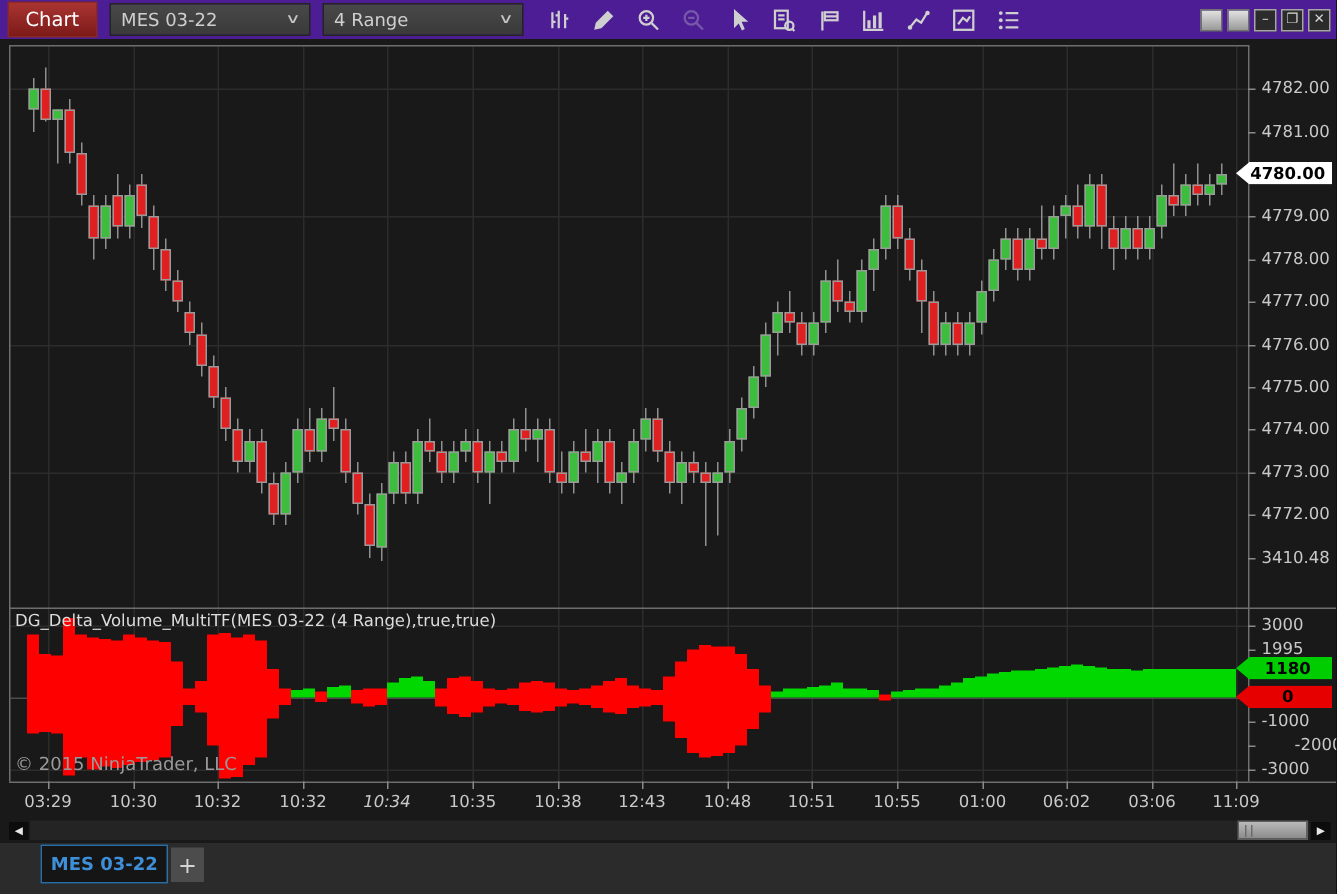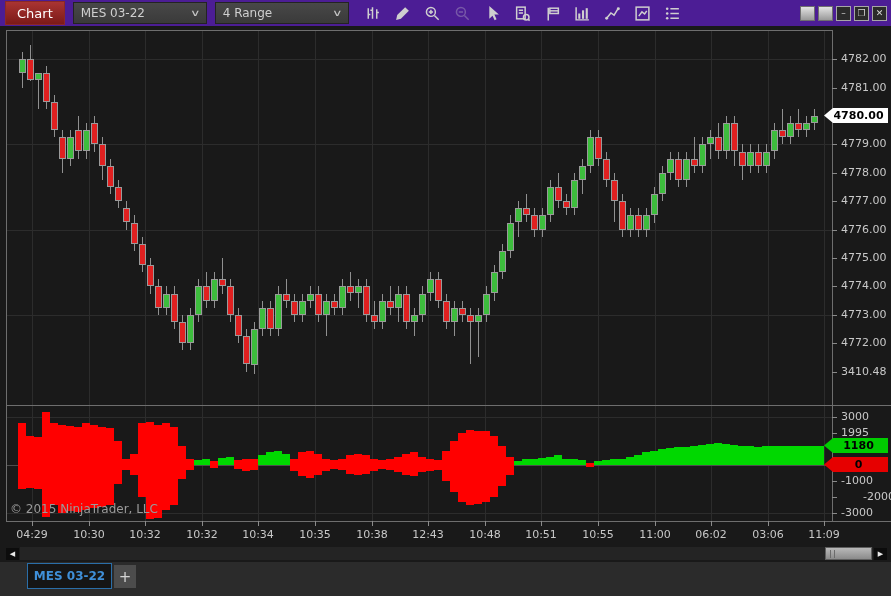--- a/index.html
+++ b/index.html
@@ -506,51 +506,52 @@
       <div class="abs voltick" style="left: 841px; top: 411px;">3000</div>
       <div class="abs tickmark" style="left: 832px; top: 433px; width: 5px; height: 1px;"></div>
       <div class="abs voltick" style="left: 841px; top: 427px;">1995</div>
       <div class="abs tickmark" style="left: 832px; top: 481px; width: 5px; height: 1px;"></div>
       <div class="abs voltick" style="left: 841px; top: 475px;">-1000</div>
       <div class="abs tickmark" style="left: 832px; top: 497px; width: 5px; height: 1px;"></div>
       <div class="abs voltick" style="left: 841px; top: 491px; margin-left: 22px;">-2000</div>
       <div class="abs tickmark" style="left: 832px; top: 513px; width: 5px; height: 1px;"></div>
       <div class="abs voltick" style="left: 841px; top: 507px;">-3000</div>
       <div class="abs tickmark" style="left: 32px; top: 521px; width: 1px; height: 5px;"></div>
-      <div class="abs timetick" style="left: 32px;">04:29</div>
+      <div class="abs timetick" style="left: 32px;">03:29</div>
       <div class="abs tickmark" style="left: 89px; top: 521px; width: 1px; height: 5px;"></div>
       <div class="abs timetick" style="left: 89px;">10:30</div>
       <div class="abs tickmark" style="left: 145px; top: 521px; width: 1px; height: 5px;"></div>
       <div class="abs timetick" style="left: 145px;">10:32</div>
       <div class="abs tickmark" style="left: 202px; top: 521px; width: 1px; height: 5px;"></div>
       <div class="abs timetick" style="left: 202px;">10:32</div>
       <div class="abs tickmark" style="left: 258px; top: 521px; width: 1px; height: 5px;"></div>
-      <div class="abs timetick" style="left: 258px;">10:34</div>
+      <div class="abs timetick" style="left: 258px; font-style: italic;">10:34</div>
       <div class="abs tickmark" style="left: 315px; top: 521px; width: 1px; height: 5px;"></div>
       <div class="abs timetick" style="left: 315px;">10:35</div>
       <div class="abs tickmark" style="left: 372px; top: 521px; width: 1px; height: 5px;"></div>
       <div class="abs timetick" style="left: 372px;">10:38</div>
       <div class="abs tickmark" style="left: 428px; top: 521px; width: 1px; height: 5px;"></div>
       <div class="abs timetick" style="left: 428px;">12:43</div>
       <div class="abs tickmark" style="left: 485px; top: 521px; width: 1px; height: 5px;"></div>
       <div class="abs timetick" style="left: 485px;">10:48</div>
       <div class="abs tickmark" style="left: 541px; top: 521px; width: 1px; height: 5px;"></div>
       <div class="abs timetick" style="left: 541px;">10:51</div>
       <div class="abs tickmark" style="left: 598px; top: 521px; width: 1px; height: 5px;"></div>
       <div class="abs timetick" style="left: 598px;">10:55</div>
       <div class="abs tickmark" style="left: 655px; top: 521px; width: 1px; height: 5px;"></div>
-      <div class="abs timetick" style="left: 655px;">11:00</div>
+      <div class="abs timetick" style="left: 655px;">01:00</div>
       <div class="abs tickmark" style="left: 711px; top: 521px; width: 1px; height: 5px;"></div>
       <div class="abs timetick" style="left: 711px;">06:02</div>
       <div class="abs tickmark" style="left: 768px; top: 521px; width: 1px; height: 5px;"></div>
       <div class="abs timetick" style="left: 768px;">03:06</div>
       <div class="abs tickmark" style="left: 824px; top: 521px; width: 1px; height: 5px;"></div>
       <div class="abs timetick" style="left: 824px;">11:09</div>
     </div>
 
+  <div class="abs indicator-label">DG_Delta_Volume_MultiTF(MES 03-22 (4 Range),true,true)</div>
   <div class="abs copyright">© 2015 NinjaTrader, LLC</div>
 
   <div class="abs tag" id="tag-last" style="top:108px;background:#fff;color:#000">4780.00</div>
   <div class="abs tag" id="tag-pos" style="top:438px;background:#00cd00;color:#000">1180</div>
   <div class="abs tag" id="tag-neg" style="top:457px;background:#e60000;color:#000">0</div>
 
   <div class="abs scroll-track"></div>
   <div class="abs scroll-btn" style="left:6px;top:548px">
       <span>◀</span>
     </div>

